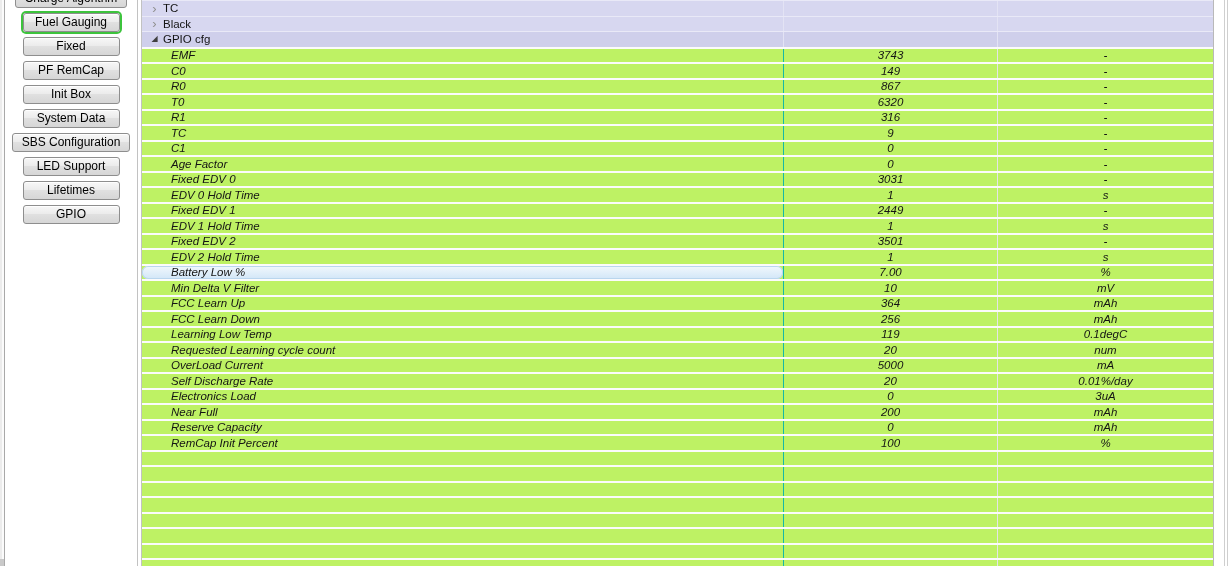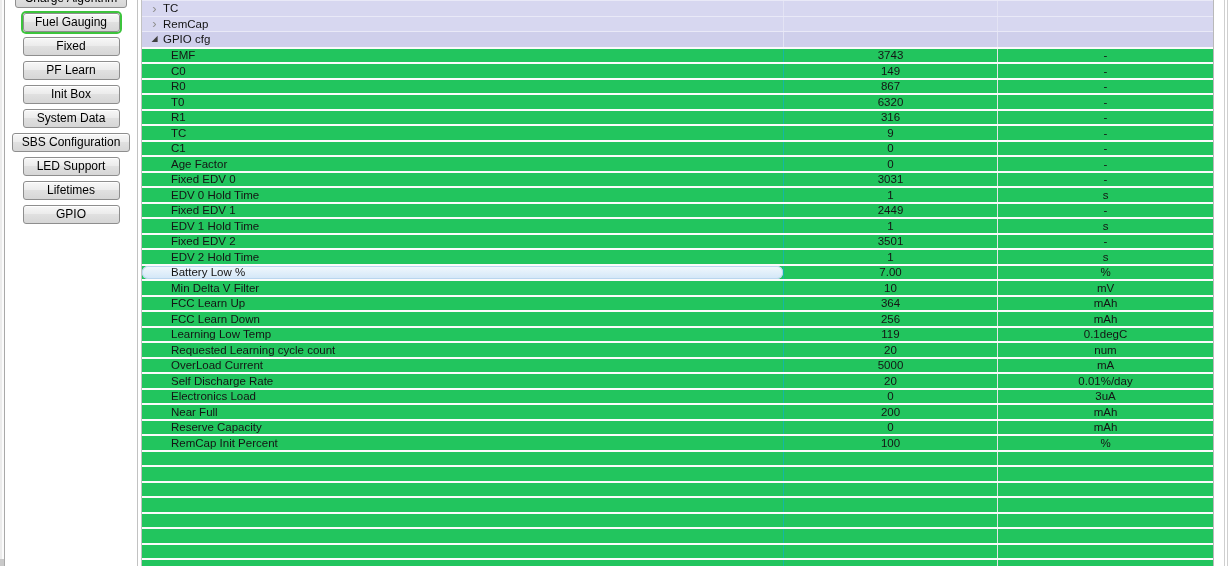--- a/index.html
+++ b/index.html
@@ -35,21 +35,21 @@
   .row { display:flex; height:15.5px; width:100%; }
   .cell { display:flex; align-items:center; overflow:hidden; white-space:nowrap; height:100%; }
   .c-name  { width:641px; }
   .c-value { width:214px; justify-content:center; border-left:1px solid #14b8a6; }
   .c-unit  { width:216px; justify-content:center; border-left:1px solid #e4e4e8; }
 
   .row.group { background:#d7d7f0; border-top:1px solid #e9e9f7; }
   .row.group.expanded { background:#cfcfeb; }
   .row.group .c-value, .row.group .c-unit { border-left-color:#e3e3f4; }
 
-  .row.item, .row.empty { background:#22c55e; border-top:2px solid #fbfbfb; }
+  .row.item, .row.empty { background:#bef264; border-top:2px solid #fbfbfb;font-style:italic; }
 
   .twisty { width:11px; margin-left:7px; margin-right:2px; display:flex; align-items:center; justify-content:center; color:#8f8f8f; font-size:13px; line-height:1; }
   .row.group.expanded .twisty { color:#404040; font-size:8px; }
   .group-label { padding-left:1px; }
   .item-name { padding-left:29px; }
 
   .row.item.selected .c-name {
     background:linear-gradient(to bottom,#f1f8fd,#d2e6f7);
     box-shadow:inset 0 0 0 1px #b9d6ee;
     border-radius:6px;
@@ -71,21 +71,21 @@
 
 <div class="app">
   <div class="left-rail"></div>
   <div class="corner-block"></div>
 
   <div class="sidebar">
     <div class="btn-col" id="btn-col">
         <div class="btn cut-top">Charge Algorithm</div>
         <div class="btn selected">Fuel Gauging</div>
         <div class="btn">Fixed</div>
-        <div class="btn">PF Learn</div>
+        <div class="btn">PF RemCap</div>
         <div class="btn">Init Box</div>
         <div class="btn">System Data</div>
         <div class="btn">SBS Configuration</div>
         <div class="btn">LED Support</div>
         <div class="btn">Lifetimes</div>
         <div class="btn">GPIO</div>
       </div>
   </div>
 
   <div class="splitter"></div>
@@ -95,21 +95,21 @@
     <div class="cell c-name">
       <span class="twisty">›</span>
       <span class="group-label">TC</span>
     </div>
     <div class="cell c-value"></div>
     <div class="cell c-unit"></div>
   </div>
       <div class="row group">
     <div class="cell c-name">
       <span class="twisty">›</span>
-      <span class="group-label">RemCap</span>
+      <span class="group-label">Black</span>
     </div>
     <div class="cell c-value"></div>
     <div class="cell c-unit"></div>
   </div>
       <div class="row group expanded">
     <div class="cell c-name">
       <span class="twisty">◢</span>
       <span class="group-label">GPIO cfg</span>
     </div>
     <div class="cell c-value"></div>

